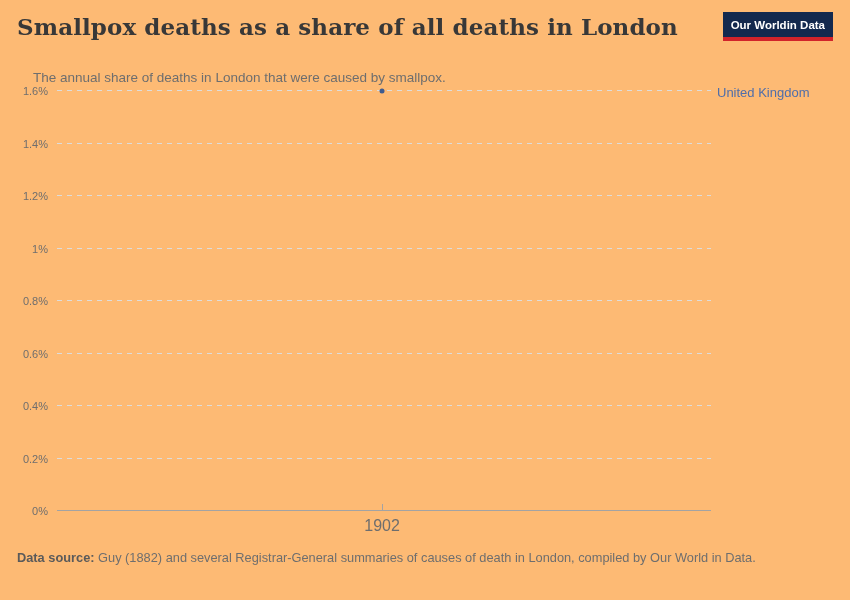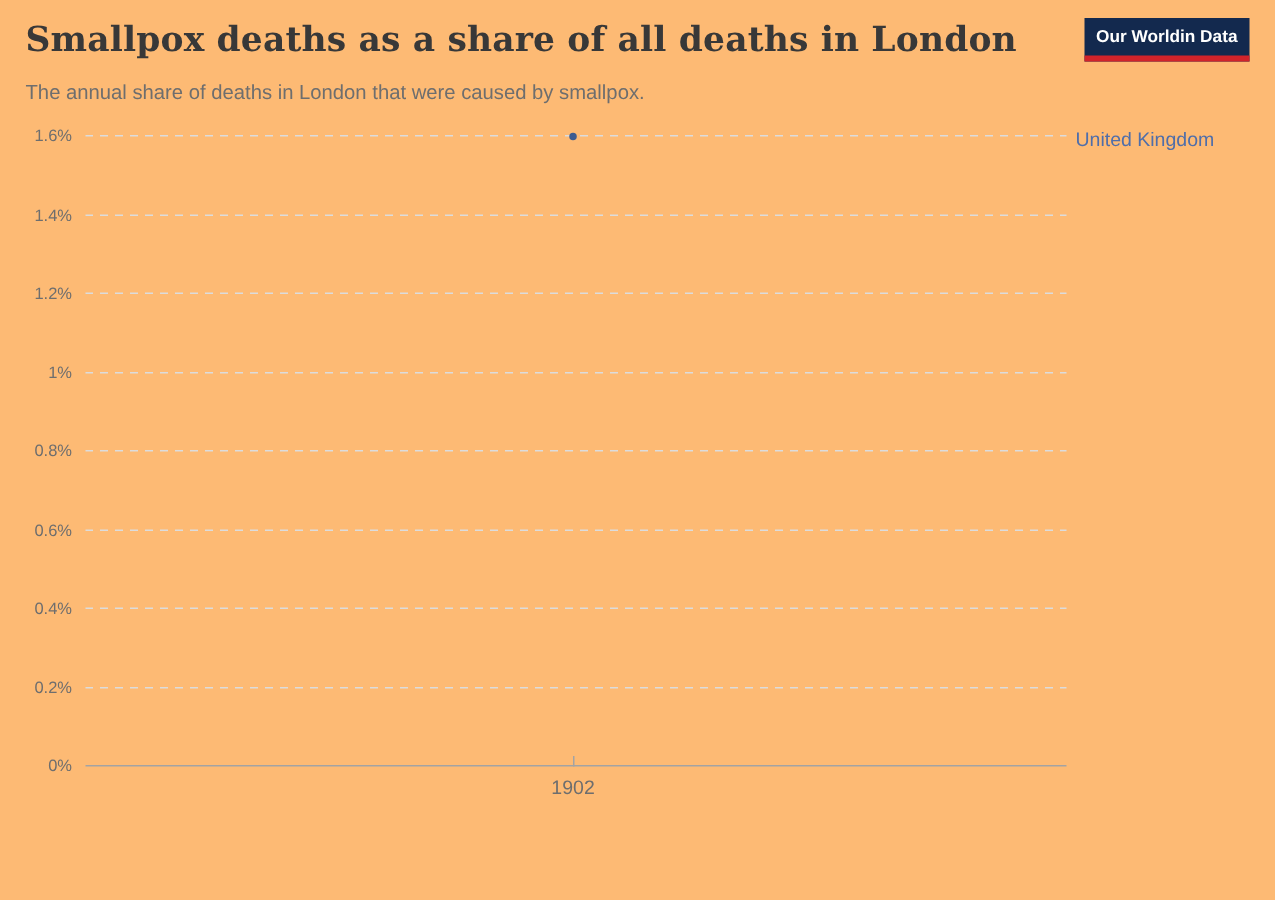--- a/index.html
+++ b/index.html
@@ -20,21 +20,21 @@
     font-size: 23px;
     font-weight: 700;
     color: #383838;
     letter-spacing: 0.1px;
     white-space: nowrap;
   }
   .chart-subtitle {
     position: absolute;
     left: 17px;
     top: 54px;
-    margin: 0;
+    margin: 16px;
     font-size: 13.5px;
     color: #6e6e6e;
     white-space: nowrap;
   }
   .logo {
     position: absolute;
     top: 12px;
     right: 17px;
     display: flex;
     flex-direction: row;
@@ -76,21 +76,21 @@
     position: absolute;
     bottom: 0;
     width: 1px;
     height: 7px;
     background: #a3a3a3;
   }
   .xtick-label {
     position: absolute;
     top: calc(100% + 6px);
     transform: translateX(-50%);
-    font-size: 13px;
+    font-size: 16px;
     color: #6e6e6e;
     white-space: nowrap;
   }
   .datapoint {
     position: absolute;
     width: 5px;
     height: 5px;
     border-radius: 50%;
     transform: translate(-50%, 50%);
   }
@@ -144,15 +144,16 @@
       <div class="gridline" style="bottom: 75%;"></div>
       <div class="ytick" style="bottom: 75%;">1.2%</div>
       <div class="gridline" style="bottom: 87.5%;"></div>
       <div class="ytick" style="bottom: 87.5%;">1.4%</div>
       <div class="gridline" style="bottom: 100%;"></div>
       <div class="ytick" style="bottom: 100%;">1.6%</div>
       <div class="datapoint" style="left: 49.7%; bottom: 100%; background: rgb(62, 92, 144);"></div>
     </div>
 
   <div class="footer">
+    <p><span class="src-label">Data source:</span><span> Guy (1882) and several Registrar-General summaries of causes of death in London, compiled by Our World in Data.</span></p>
   </div>
 
 </div>
 
 </body></html>

